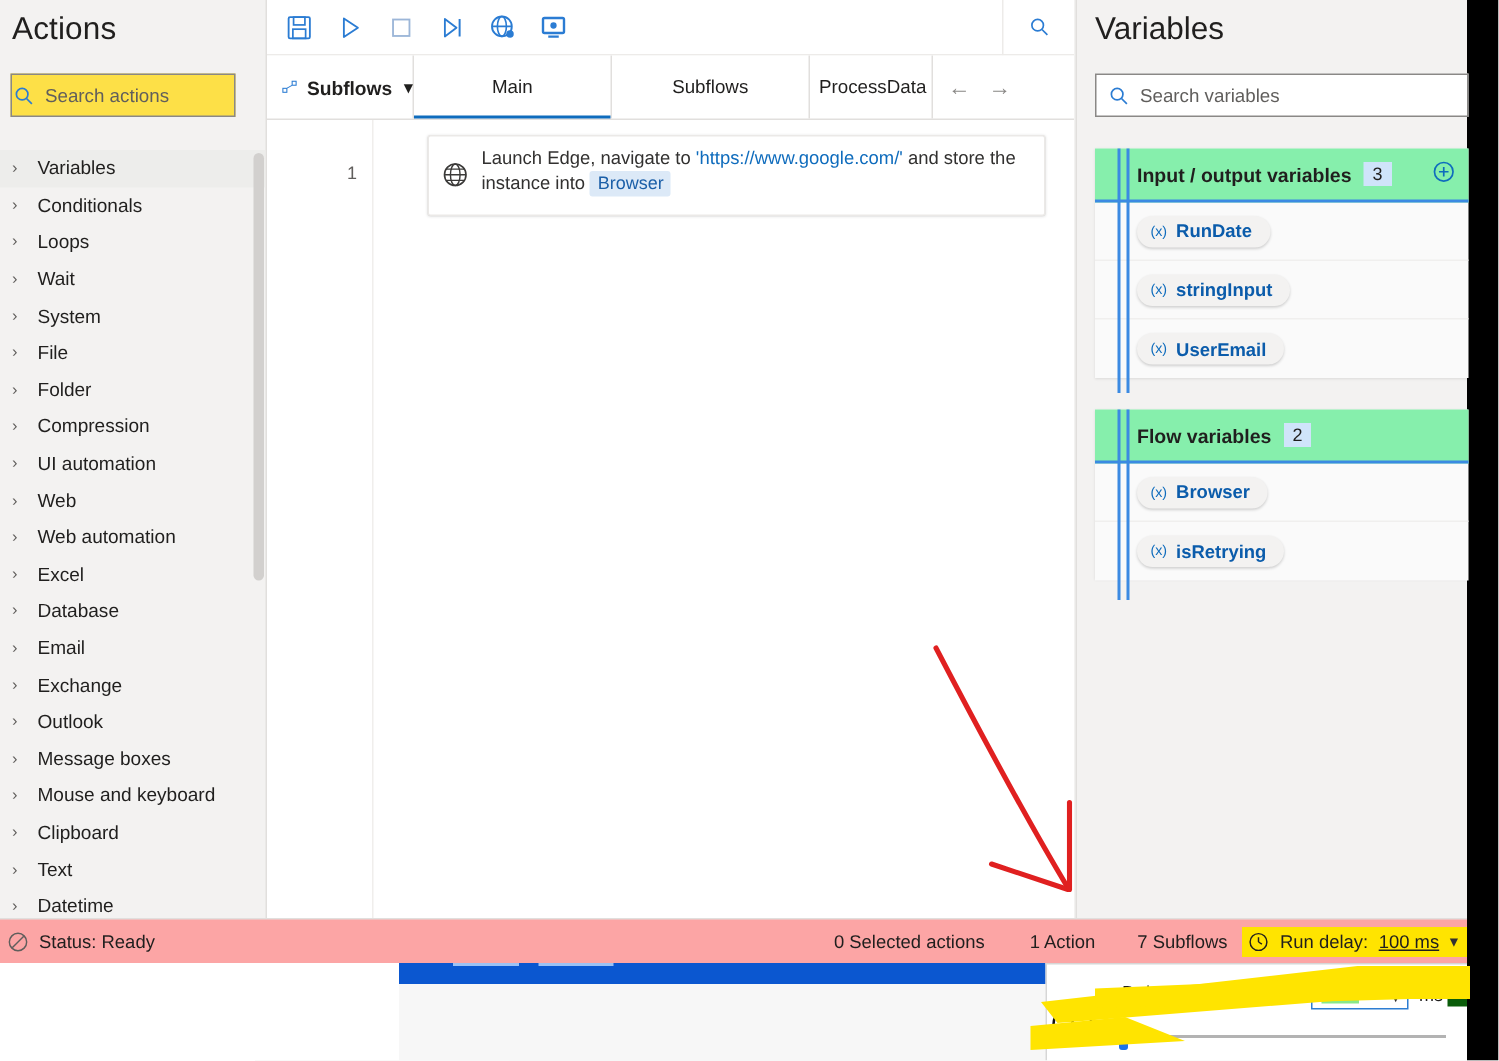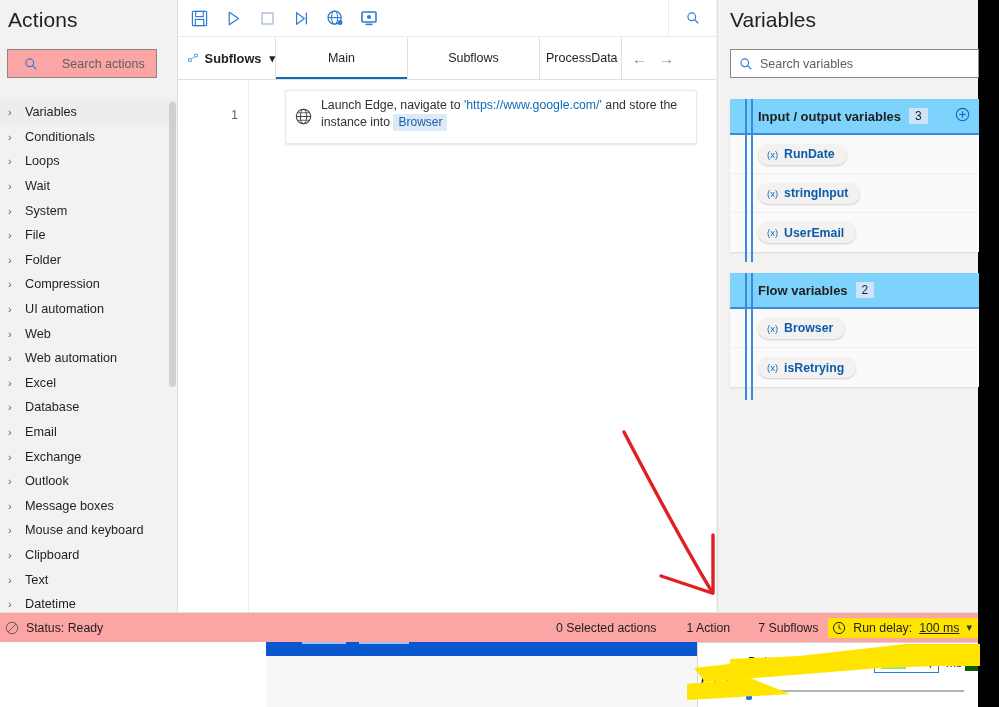--- a/index.html
+++ b/index.html
@@ -17,21 +17,21 @@
   #right-black { position:absolute; left:978px; top:0; width:21px; height:707px; background:#000; }
 
   
   #actions-pane{
     position:absolute; left:0; top:0; width:178px; height:612px;
     background:#f3f2f1; border-right:1px solid #e1dfdd;
   }
   #actions-title{ position:absolute; left:8px; top:8px; font-size:21px; font-weight:400; color:#201f1e; letter-spacing:.1px;}
   #search-actions{
     position:absolute; left:7px; top:49px; width:150px; height:29px;
-    background:#fca5a5; border:1px solid #8a8886; display:flex; align-items:center; gap:24px; padding-left:16px;
+    background:#fde047; border:1px solid #8a8886; display:flex; align-items:center; gap:7px; padding-left:1px;
   }
   #search-actions .ph{ color:#605e5c; font-size:12.5px;}
   .mag{ width:14px;height:14px; flex:0 0 14px;}
   #actions-list{
     position:absolute; left:0; top:100px; width:177px; height:512px; overflow:hidden;
   }
   .act-item{
     height:24.6px; display:flex; align-items:center; gap:8px; padding-left:8px;
     font-size:12.7px; color:#201f1e; cursor:default;
   }
@@ -110,21 +110,21 @@
   #search-vars{
     position:absolute; left:12px; top:49px; width:249px; height:29px;
     background:#fff; border:1px solid #8a8886; display:flex; align-items:center; gap:7px; padding-left:8px;
   }
   #search-vars .ph{ color:#605e5c; font-size:12.5px;}
   .vgroup{
     position:absolute; left:12px; width:249px; background:#fafafa;
     box-shadow:0 .6px 1.8px rgba(0,0,0,.10);
   }
   .vhead{
-    height:36px; background:#7dd3fc; display:flex; align-items:center; padding-left:28px; gap:8px;
+    height:36px; background:#86efac; display:flex; align-items:center; padding-left:28px; gap:8px;
     border-bottom:2px solid #3b8ae2;
   }
   .vhead-label{ font-size:13px; font-weight:700; color:#201f1e;}
   .vcount{ background:#cfe4fa; color:#201f1e; font-size:12px; padding:1px 6px;}
   .vadd{ margin-left:auto; margin-right:9px; color:#0f6cbd; }
   .vrow{ height:39px; display:flex; align-items:center; padding-left:28px; border-bottom:1px solid #f0efee;}
   .vrow:last-child{ border-bottom:none; }
   .vpill{
     position:relative; height:21px; min-width:84px;
     background:#f3f2f1; border-radius:11px;

